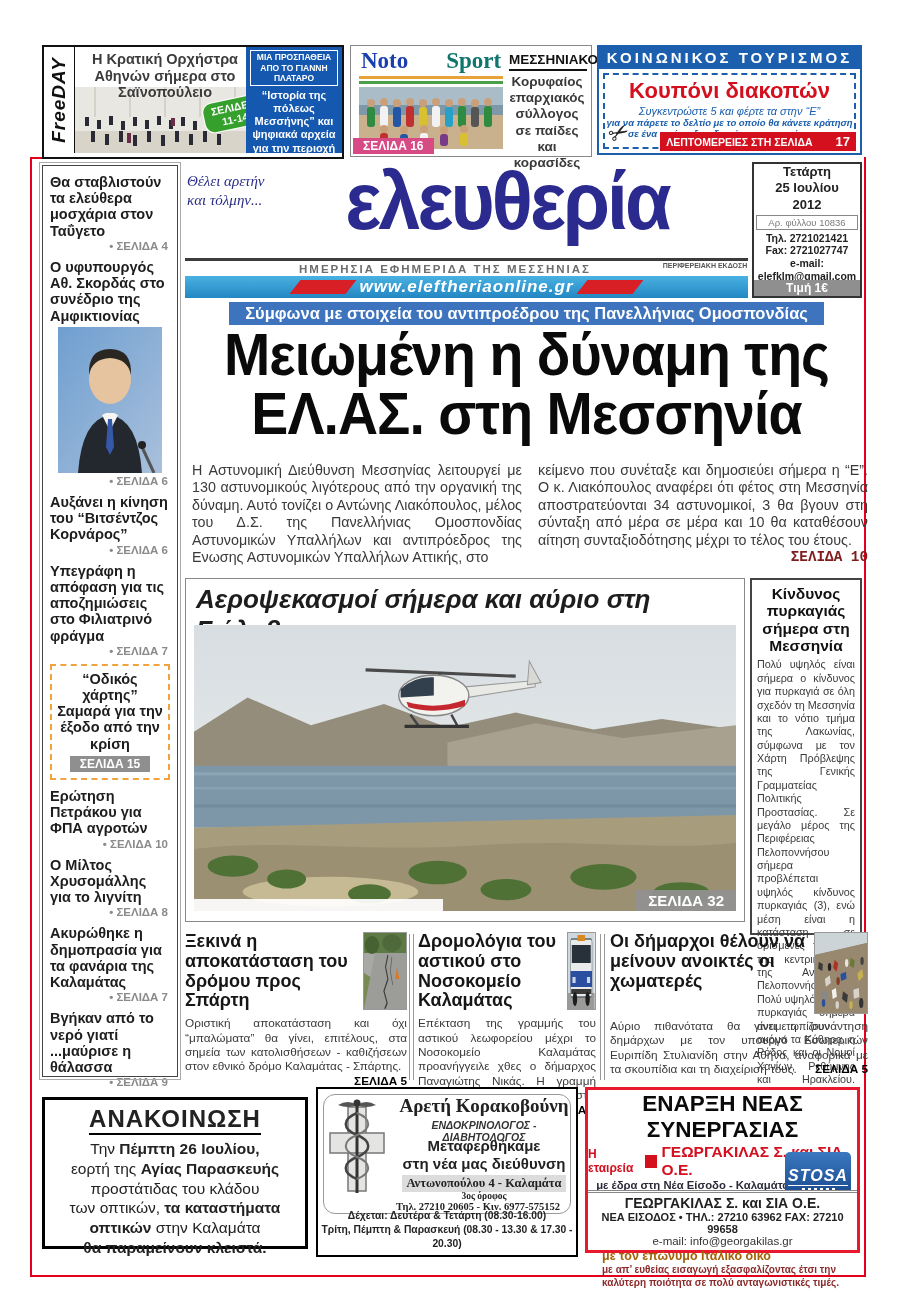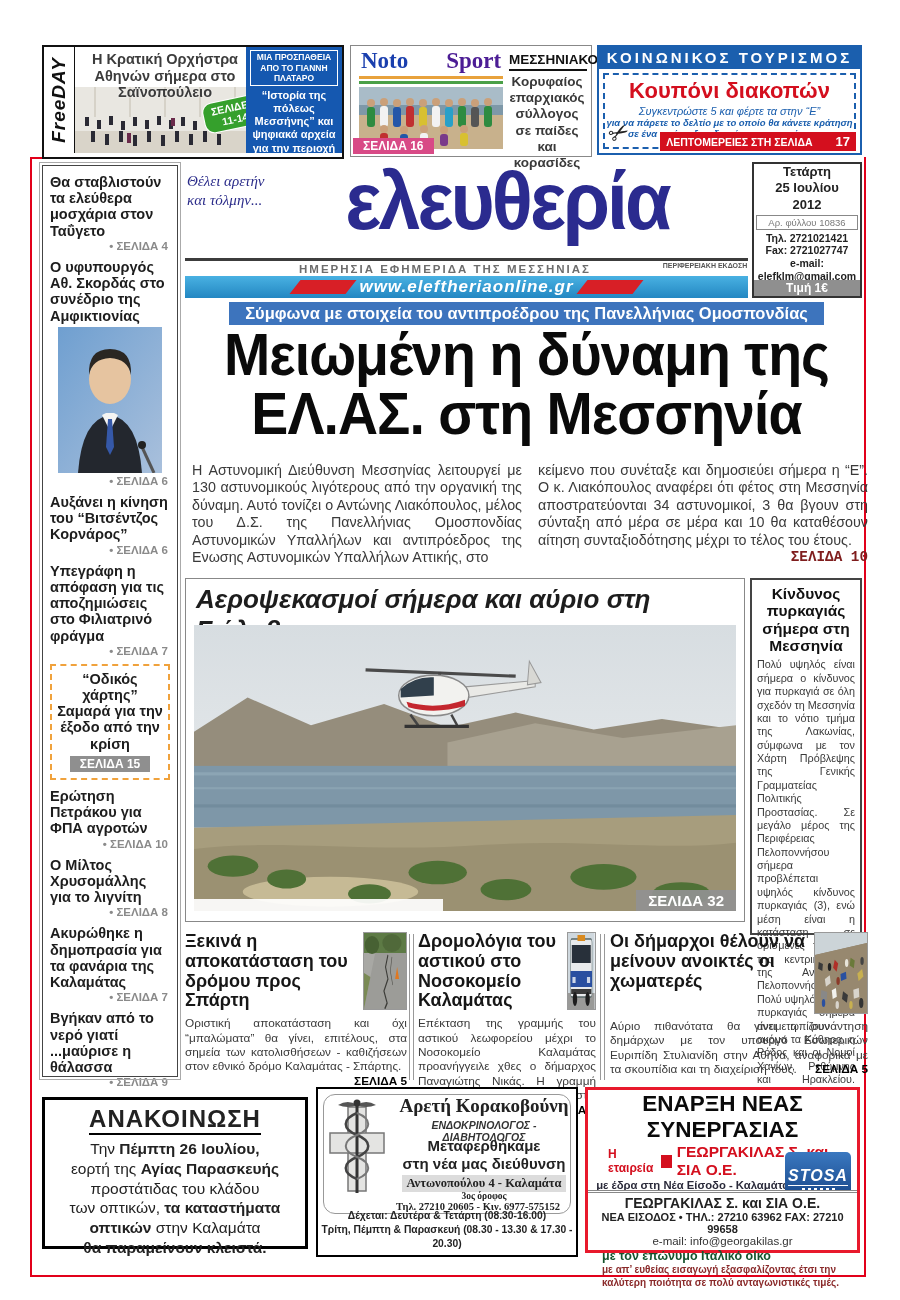--- a/index.html
+++ b/index.html
@@ -30,21 +30,21 @@
      transform:rotate(-12deg);line-height:1.1;box-shadow:0 0 0 1px #fff;}
   .freeday-blue{position:absolute;right:0;top:0;width:96px;height:106px;background:#1558b0;
      color:#fff;padding:3px 4px;box-sizing:border-box;text-align:center;}
   .freeday-kicker{border:1px solid #fff;font-size:8.5px;font-weight:bold;line-height:1.25;padding:1px;}
   .freeday-side{font-size:11px;font-weight:bold;line-height:1.2;margin-top:3px;}
 
   .notosport-ad{left:350px;top:45px;width:240px;height:110px;border:1px solid #888;background:#fff;}
   .ns-logo{position:absolute;left:6px;top:2px;width:148px;text-align:center;font-size:23px;
      font-weight:bold;font-family:"Liberation Serif","DejaVu Serif",serif;}
   .ns-noto{color:#1a3fae;}
-  .ns-sport{color:#4c1d95;margin-left:38px;}
+  .ns-sport{color:#0f766e;margin-left:38px;}
   .ns-rule1{position:absolute;left:8px;top:30px;width:144px;height:3px;background:#e8a23c;}
   .ns-rule2{position:absolute;left:8px;top:35px;width:144px;height:3px;background:#4aa048;}
   .ns-photo{position:absolute;left:8px;top:41px;width:144px;height:62px;}
   .ns-badge{position:absolute;left:2px;top:92px;background:#d84a86;color:#fff;font-weight:bold;
      font-size:12px;padding:1px 10px;}
   .ns-kicker{position:absolute;left:158px;top:6px;width:78px;font-size:13.5px;font-weight:900;
      color:#111;text-align:center;border-bottom:2px solid #111;padding-bottom:2px;}
   .ns-text{position:absolute;left:156px;top:28px;width:80px;font-size:13.5px;font-weight:bold;
      color:#3a3a3a;text-align:center;line-height:1.2;}
 
@@ -150,26 +150,26 @@
      font-weight:bold;font-size:12.5px;font-family:"Liberation Serif","DejaVu Serif",serif;padding:1px 0;}
   .doc-floor{position:absolute;left:78px;top:102px;width:176px;text-align:center;font-weight:bold;
      font-size:9.5px;font-family:"Liberation Serif","DejaVu Serif",serif;}
   .doc-tel{position:absolute;left:60px;top:112px;width:200px;text-align:center;font-weight:bold;
      font-size:10.5px;font-family:"Liberation Serif","DejaVu Serif",serif;}
   .doc-hours{position:absolute;left:0;right:0;bottom:4px;text-align:center;font-weight:900;
      font-size:10.3px;line-height:1.35;}
 
   .partner{left:585px;top:1087px;width:275px;height:166px;border:3px solid #e8192c;box-sizing:border-box;background:#fff;}
   .pt-title{text-align:center;font-weight:900;font-size:22.5px;letter-spacing:0px;color:#0a0a0a;margin-top:1px;}
-  .pt-co{display:flex;align-items:center;justify-content:center;gap:5px;color:#d40f1e;font-weight:900;padding-left:20px;}
+  .pt-co{display:flex;align-items:center;justify-content:center;gap:5px;color:#d40f1e;font-weight:900;}
   .pt-co .pre{font-size:12px;}
   .pt-sq{width:13px;height:13px;background:#d40f1e;}
   .pt-co .co{font-size:15.5px;}
   .pt-l23{text-align:center;font-weight:bold;font-size:11.3px;color:#2a2a3a;line-height:1.2;}
-  .pt-l45{text-align:left;font-weight:900;font-size:12.5px;color:#14532d;line-height:1.25;padding-left:14px;}
+  .pt-l45{text-align:left;font-weight:900;font-size:12.5px;color:#a16207;line-height:1.25;padding-left:14px;}
   .pt-l67{text-align:left;font-weight:bold;font-size:10px;color:#8a2a2a;line-height:1.25;padding-left:14px;}
   .stosa{position:absolute;right:6px;top:62px;width:66px;height:54px;border-radius:5px;
      background:linear-gradient(#3a78c0,#133f80);color:#fff;display:flex;flex-direction:column;
      align-items:center;justify-content:center;}
   .stosa .t{font-weight:900;font-style:italic;font-size:16px;letter-spacing:1px;border-bottom:1px solid #fff;}
   .stosa .dots{margin-top:2px;display:flex;gap:3px;}
   .stosa .dots i{width:3px;height:3px;background:#fff;display:block;}
   .pt-foot{position:absolute;left:0;right:0;bottom:0;border-top:3px double #888;text-align:center;
      padding:2px 0 3px;background:#fff;}
   .pt-fco{font-weight:900;font-size:14px;}

